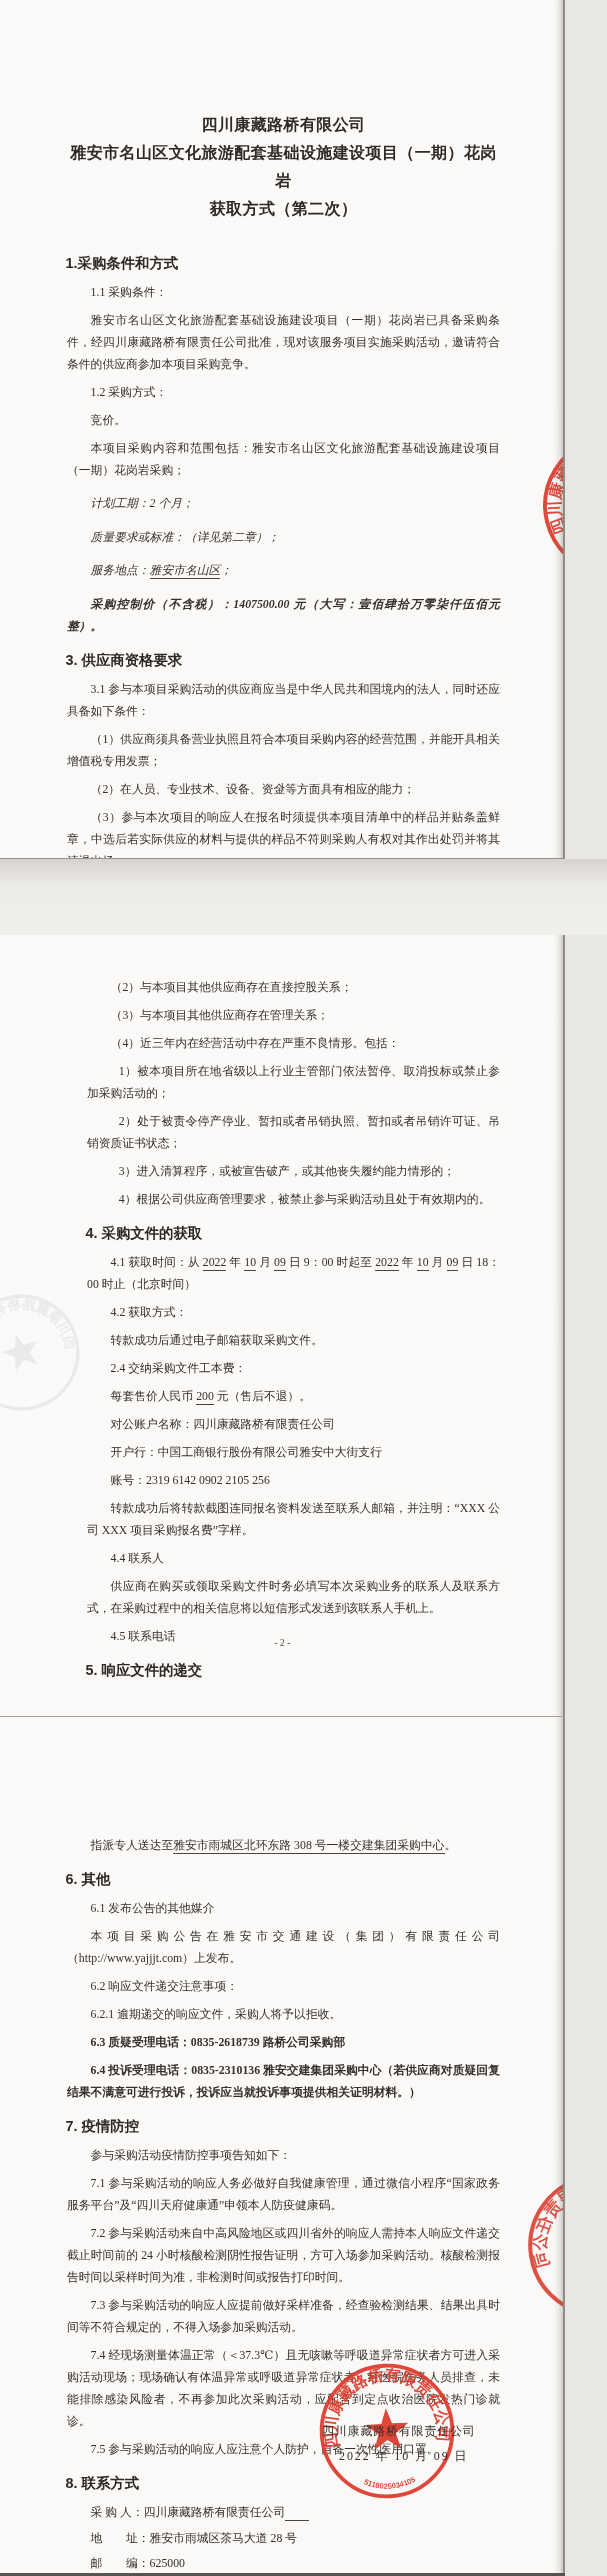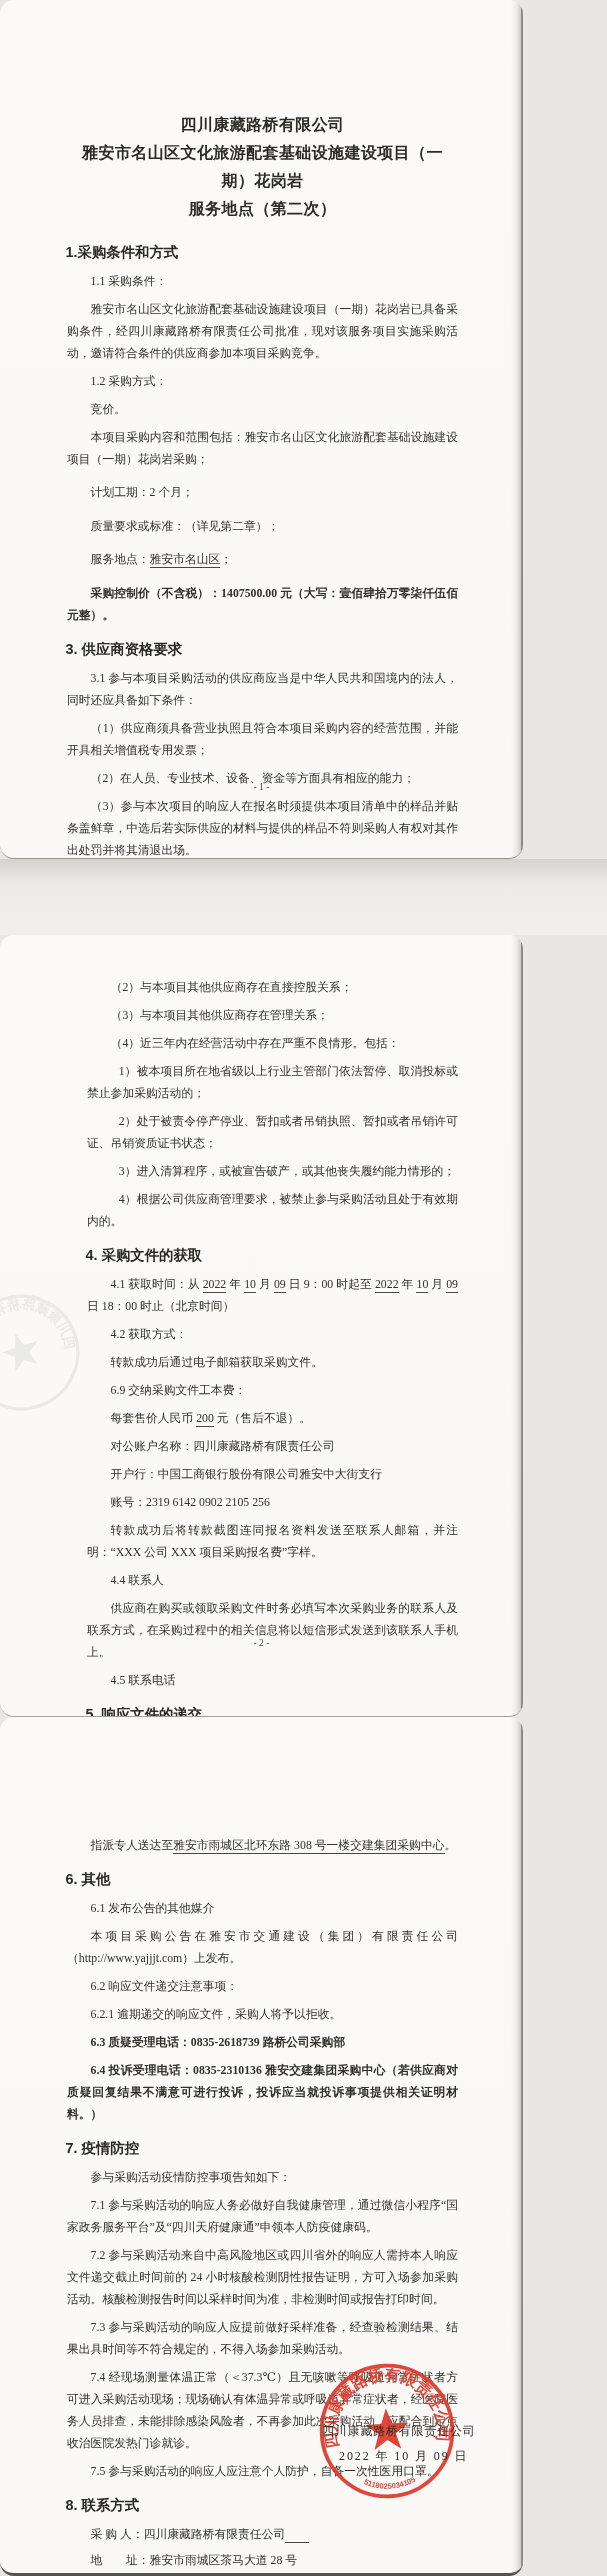--- a/index.html
+++ b/index.html
@@ -6,25 +6,24 @@
   body{
     width:607px;
     background:#e9e7e3;
     font-family:"Liberation Serif","DejaVu Serif",serif;
     color:#34302b;
     -webkit-font-smoothing:antialiased;
   }
   .doc{width:607px;position:relative;}
   .page{
     position:relative;
-    width:523px;
+    width:565px;
     background:linear-gradient(180deg,#fbfaf8 0%,#faf9f7 100%);
     overflow:hidden;
     box-sizing:border-box;
-    border-radius:14px;
   }
   .page::after{ 
     content:"";
     position:absolute;top:0;right:0;width:12px;height:100%;
     background:linear-gradient(90deg,rgba(0,0,0,0) 0%,rgba(110,104,96,.10) 55%,rgba(90,85,78,.28) 100%);
     border-right:2.3px solid #8f8b85;
     box-sizing:border-box;
     pointer-events:none;
   }
   .page-1{height:859px;border-bottom:1.5px solid #979289;}
@@ -46,22 +45,22 @@
     color:#2e2b27;letter-spacing:0.4px;
   }
   .h1{
     font-family:"Liberation Sans","DejaVu Sans",sans-serif;
     font-weight:bold;font-size:14.4px;line-height:23px;
     margin:12px 0 6px -1.5px;color:#2d2a26;
   }
   .sub{font-size:11.8px;line-height:22px;margin:6px 0;text-indent:2em;}
   .para{font-size:11.8px;line-height:22px;margin:6px 0;text-indent:2em;text-align:justify;}
   .contact-line{font-size:11.8px;line-height:23.5px;margin:2px 0;text-indent:2em;}
-  .first-title-space{margin-top:18px;}
-  .gap{margin:11.4px 0;}
+  .first-title-space{margin-top:29px;}
+  .gap{margin:11.4px 0;font-style:italic;}
   .list2{text-indent:2.7em;}
   .b,.bold{font-weight:bold;}
   .u{border-bottom:0.8px solid #4a463f;padding-bottom:0.8px;}
   .pagenum{
     position:absolute;left:0;width:100%;text-align:center;
     font-size:9.5px;color:#4a463f;text-indent:0;margin:0;
   }
   .pagenum-1{top:776px;}
   .pagenum-2{top:697px;}
 
@@ -92,21 +91,21 @@
     <path id="seal-star" d="M0,-30 L7.05,-9.71 L28.53,-9.27 L11.41,3.71 L17.63,24.27 L0,12 L-17.63,24.27 L-11.41,3.71 L-28.53,-9.27 L-7.05,-9.71 Z"></path>
   </defs>
 </svg>
 
 <div class="doc">
 
   <div class="page page-1">
     <div class="page-body">
         <div class="doc-title">四川康藏路桥有限公司</div>
         <div class="doc-title">雅安市名山区文化旅游配套基础设施建设项目（一期）花岗岩</div>
-        <div class="doc-title">服务地点（第二次）</div>
+        <div class="doc-title">获取方式（第二次）</div>
         <div class="h1 first-title-space">1.采购条件和方式</div>
         <div class="sub">1.1 采购条件：</div>
         <div class="para">雅安市名山区文化旅游配套基础设施建设项目（一期）花岗岩已具备采购条件，经四川康藏路桥有限责任公司批准，现对该服务项目实施采购活动，邀请符合条件的供应商参加本项目采购竞争。</div>
         <div class="sub">1.2 采购方式：</div>
         <div class="para">竞价。</div>
         <div class="para">本项目采购内容和范围包括：雅安市名山区文化旅游配套基础设施建设项目（一期）花岗岩采购；</div>
         <div class="para gap">计划工期：2 个月；</div>
         <div class="para gap">质量要求或标准：（详见第二章）；</div>
         <div class="para gap"><span>服务地点：</span><span class="u">雅安市名山区</span><span>；</span></div>
         <div class="para gap bold">采购控制价（不含税）：1407500.00 元（大写：壹佰肆拾万零柒仟伍佰元整）。</div>
@@ -140,21 +139,21 @@
         <div class="para">（3）与本项目其他供应商存在管理关系；</div>
         <div class="para">（4）近三年内在经营活动中存在严重不良情形。包括：</div>
         <div class="para list2">1）被本项目所在地省级以上行业主管部门依法暂停、取消投标或禁止参加采购活动的；</div>
         <div class="para list2">2）处于被责令停产停业、暂扣或者吊销执照、暂扣或者吊销许可证、吊销资质证书状态；</div>
         <div class="para list2">3）进入清算程序，或被宣告破产，或其他丧失履约能力情形的；</div>
         <div class="para list2">4）根据公司供应商管理要求，被禁止参与采购活动且处于有效期内的。</div>
         <div class="h1">4. 采购文件的获取</div>
         <div class="para"><span>4.1 获取时间：从 </span><span class="u">2022</span><span> 年 </span><span class="u">10</span><span> 月 </span><span class="u">09</span><span> 日 9：00 时起至 </span><span class="u">2022</span><span> 年 </span><span class="u">10</span><span> 月 </span><span class="u">09</span><span> 日 18：00 时止（北京时间）</span></div>
         <div class="sub">4.2 获取方式：</div>
         <div class="para">转款成功后通过电子邮箱获取采购文件。</div>
-        <div class="sub">6.9 交纳采购文件工本费：</div>
+        <div class="sub">2.4 交纳采购文件工本费：</div>
         <div class="para"><span>每套售价人民币 </span><span class="u">200</span><span> 元（售后不退）。</span></div>
         <div class="para">对公账户名称：四川康藏路桥有限责任公司</div>
         <div class="para">开户行：中国工商银行股份有限公司雅安中大街支行</div>
         <div class="para">账号：2319 6142 0902 2105 256</div>
         <div class="para">转款成功后将转款截图连同报名资料发送至联系人邮箱，并注明：“XXX 公司 XXX 项目采购报名费”字样。</div>
         <div class="sub">4.4 联系人</div>
         <div class="para">供应商在购买或领取采购文件时务必填写本次采购业务的联系人及联系方式，在采购过程中的相关信息将以短信形式发送到该联系人手机上。</div>
         <div class="sub">4.5 联系电话</div>
         <div class="h1">5. 响应文件的递交</div>
       </div>

